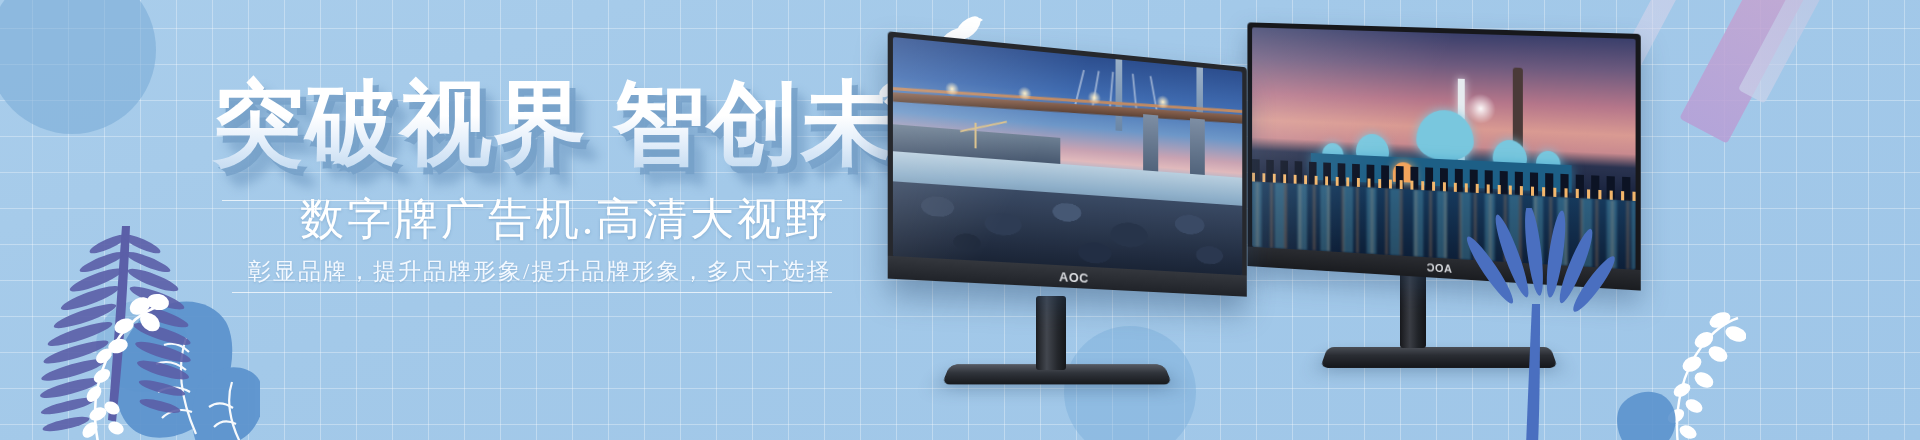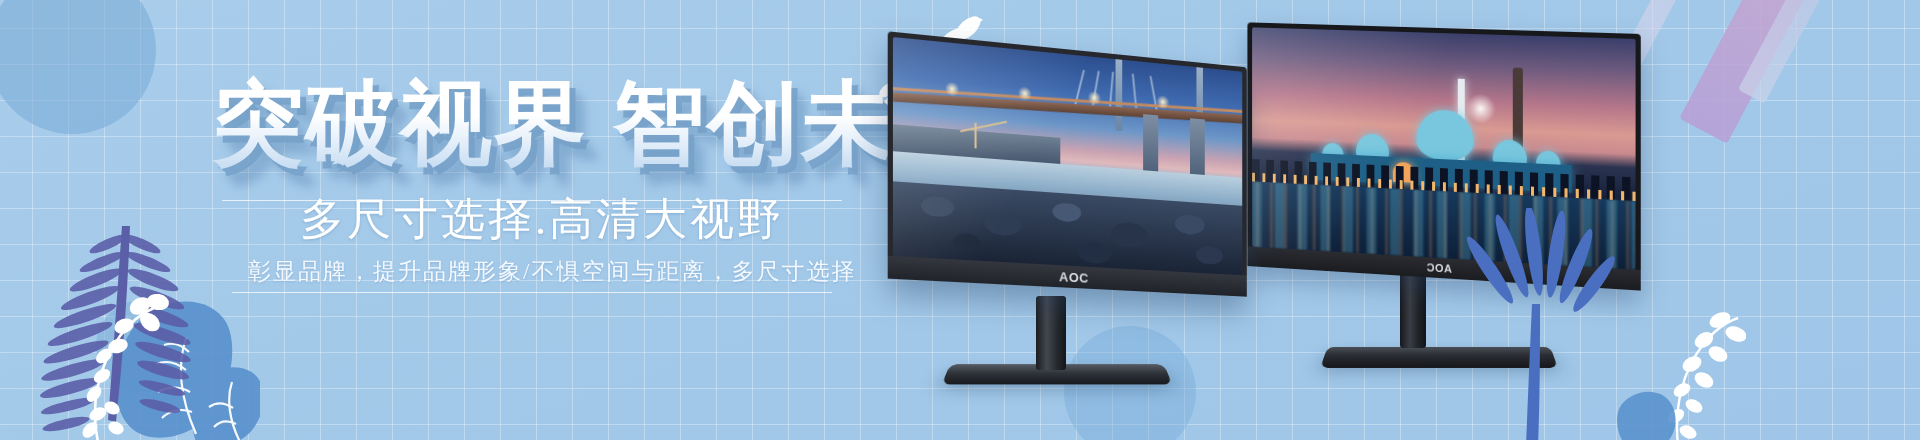--- a/index.html
+++ b/index.html
@@ -315,23 +315,23 @@
   <div class="ribbon ribbon-a"></div>
   <div class="ribbon ribbon-b"></div>
 
   <div class="headline-wrap">
     <div class="headline">突破视界 智创未来</div>
   </div>
 
   <div class="rule rule-1"></div>
   <div class="rule rule-2"></div>
 
-  <div class="subtitle">多尺寸选择.高清大视野</div>
-
-  <div class="tagline">彰显品牌，提升品牌形象/不惧空间与距离，多尺寸选择</div>
+  <div class="subtitle">数字牌广告机.高清大视野</div>
+
+  <div class="tagline">彰显品牌，提升品牌形象/提升品牌形象，多尺寸选择</div>
 
   <div class="monitor" id="monitor-rear">
     <div class="rear-base"></div>
     <div class="rear-neck"></div>
     <div class="rear-panel">
       <div class="rear-screen">
         <div class="m2 minaret"></div>
         <div class="m1 minaret"></div>
         <div class="flare"></div>
         <div class="dome d1"></div>

